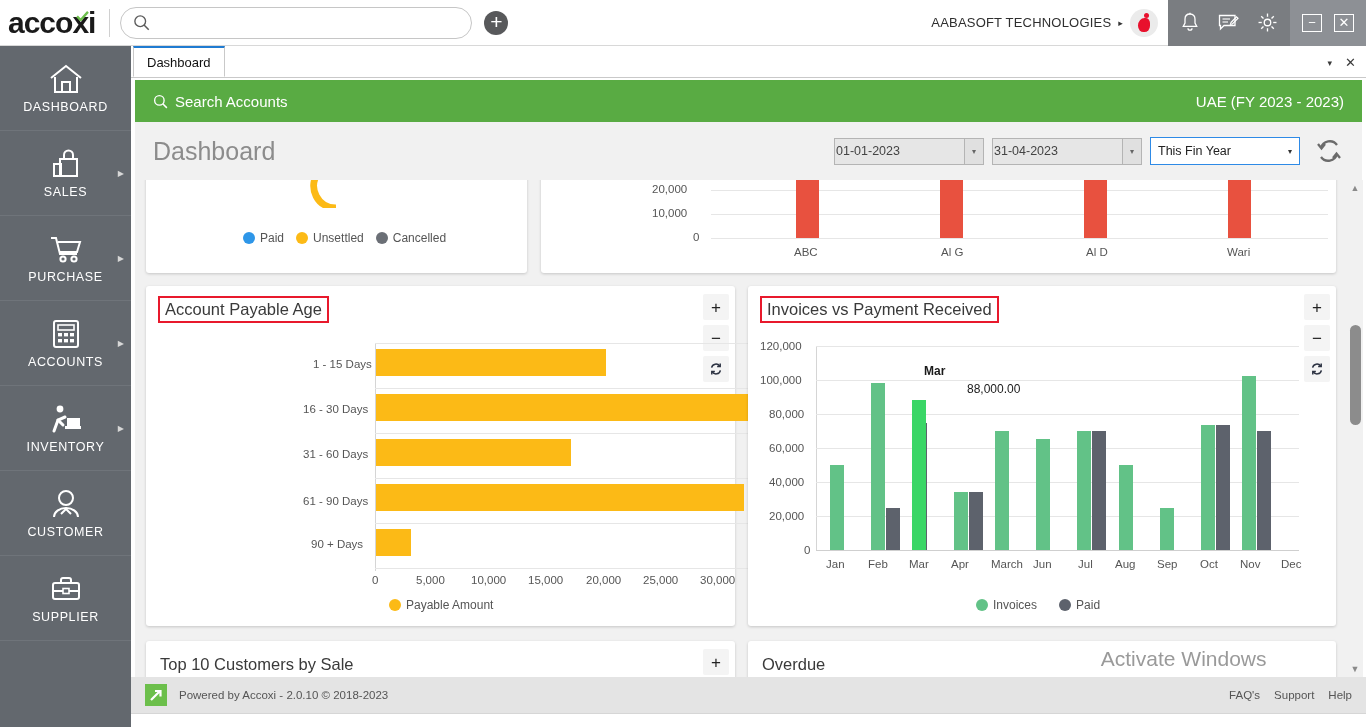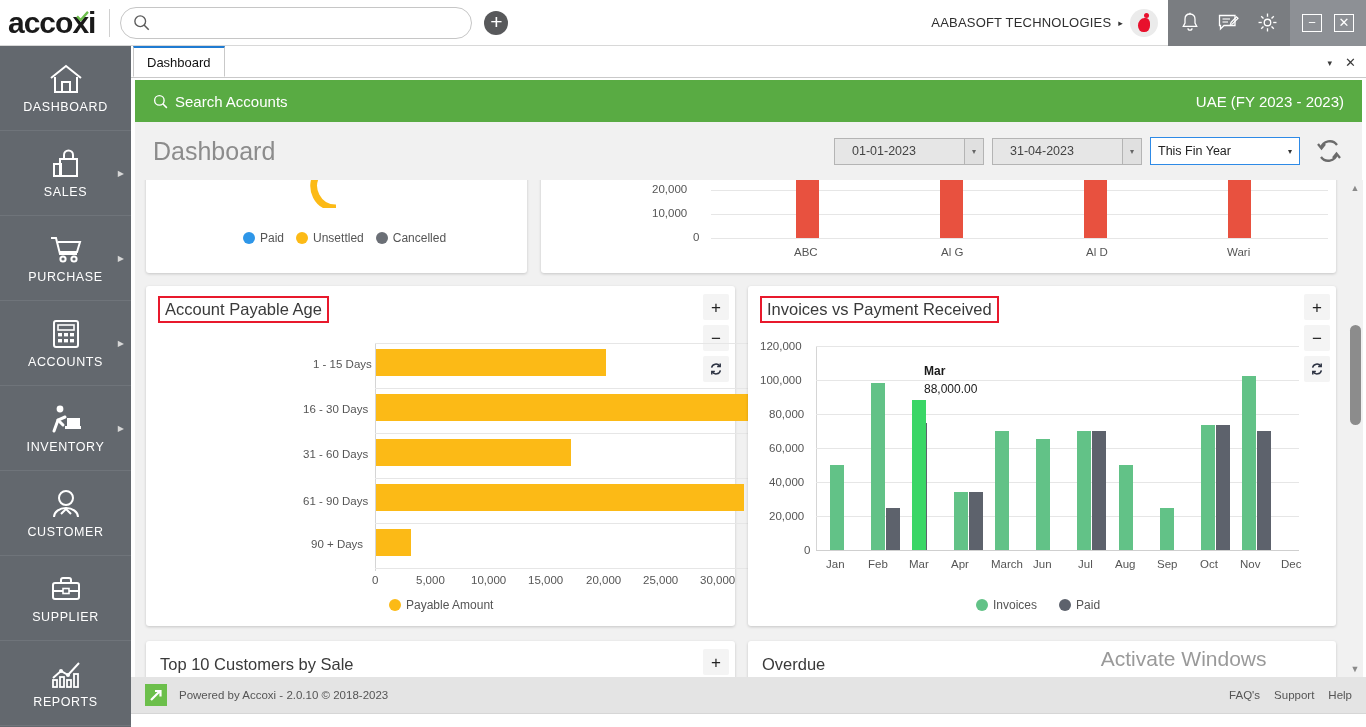--- a/index.html
+++ b/index.html
@@ -123,21 +123,21 @@
   
   #dashtoolbar {
     position: absolute; left: 135px; top: 122px; width: 1227px; height: 58px;
     background: #f1f1f1; display: flex; align-items: center; padding: 0 18px;
   }
   #dash-title { font-size: 25px; color: #8c8c8c; font-weight: normal; }
   #dash-controls { margin-left: auto; display: flex; align-items: center; gap: 8px; }
   .datebox {
     width: 150px; height: 27px; border: 1px solid #b4b4b4; background: #e6e6e6;
     display: flex; align-items: center; font-size: 12.5px; color: #444;
-    padding-left: 17px;
+    padding-left: 1px;
   }
   .datebox .dd {
     margin-left: auto; width: 19px; height: 25px; background: #e0e0e0;
     border-left: 1px solid #b4b4b4; display: flex; align-items:center; justify-content:center;
     font-size: 8px; color: #666;
   }
   #fin-select {
     width: 150px; height: 28px; border: 1.5px solid #2e8ae6; background: #fff;
     display: flex; align-items: center; font-size: 12.5px; color: #222;
     padding: 0 7px; cursor: pointer;
@@ -208,21 +208,21 @@
   
   #activate {
     position: absolute; right: 60px; bottom: 38px; text-align: left;
     color: #9a9a9a; pointer-events: none;
   }
   #activate .a1 { font-size: 21px; }
   #activate .a2 { font-size: 13px; margin-top: 3px; }
 
   #tooltip-mar { position:absolute; font-size: 12px; color:#1a1a1a; }
   #tooltip-mar .t-m { font-weight: bold; }
-  #tooltip-mar .t-v { margin-top: 4px; }
+  #tooltip-mar .t-v { margin-top: 4px; margin-left: 43px; }
 </style>
 </head>
 <body>
 
 <div id="topbar">
   <div id="logo">
     <span>accoxi</span>
     <svg class="tick" viewBox="0 0 14 11">
       <path d="M1 6 L5 10 L13 1" stroke="#6cbf4b" stroke-width="2.6" fill="none"></path>
     </svg>
@@ -345,32 +345,20 @@
     <span class="lbl">CUSTOMER</span>
   </div>
   <div class="nav-item">
     <svg class="nav-icon" viewBox="0 0 34 32">
       <rect x="4" y="10" width="26" height="16" rx="2" stroke="#fff" stroke-width="2" fill="none"></rect>
       <path d="M12 10 V7 a2 2 0 0 1 2-2 h6 a2 2 0 0 1 2 2 V10" stroke="#fff" stroke-width="2" fill="none"></path>
       <line x1="4" y1="18" x2="30" y2="18" stroke="#fff" stroke-width="2"></line>
       <rect x="14" y="15.5" width="6" height="5" fill="#63686e" stroke="#fff" stroke-width="1.6"></rect>
     </svg>
     <span class="lbl">SUPPLIER</span>
-  </div>
-  <div class="nav-item">
-    <svg class="nav-icon" viewBox="0 0 34 32">
-      <path d="M4 20 L12 13 L19 17 L30 5" stroke="#fff" stroke-width="2" fill="none"></path>
-      <circle cx="12" cy="13" r="2" fill="#fff"></circle>
-        <circle cx="19" cy="17" r="2" fill="#fff"></circle>
-      <rect x="4" y="22" width="4" height="7" stroke="#fff" stroke-width="1.8" fill="none"></rect>
-      <rect x="11" y="19" width="4" height="10" stroke="#fff" stroke-width="1.8" fill="none"></rect>
-      <rect x="18" y="22" width="4" height="7" stroke="#fff" stroke-width="1.8" fill="none"></rect>
-      <rect x="25" y="16" width="4" height="13" stroke="#fff" stroke-width="1.8" fill="none"></rect>
-    </svg>
-    <span class="lbl">REPORTS</span>
   </div>
 </div>
 
 <div id="tabstrip">
   <div id="tab-dashboard">
     <span>Dashboard</span>
   </div>
   <div class="right-ctl">
     <span style="font-size:9px">▾</span>
     <span style="font-size:13px">✕</span>

